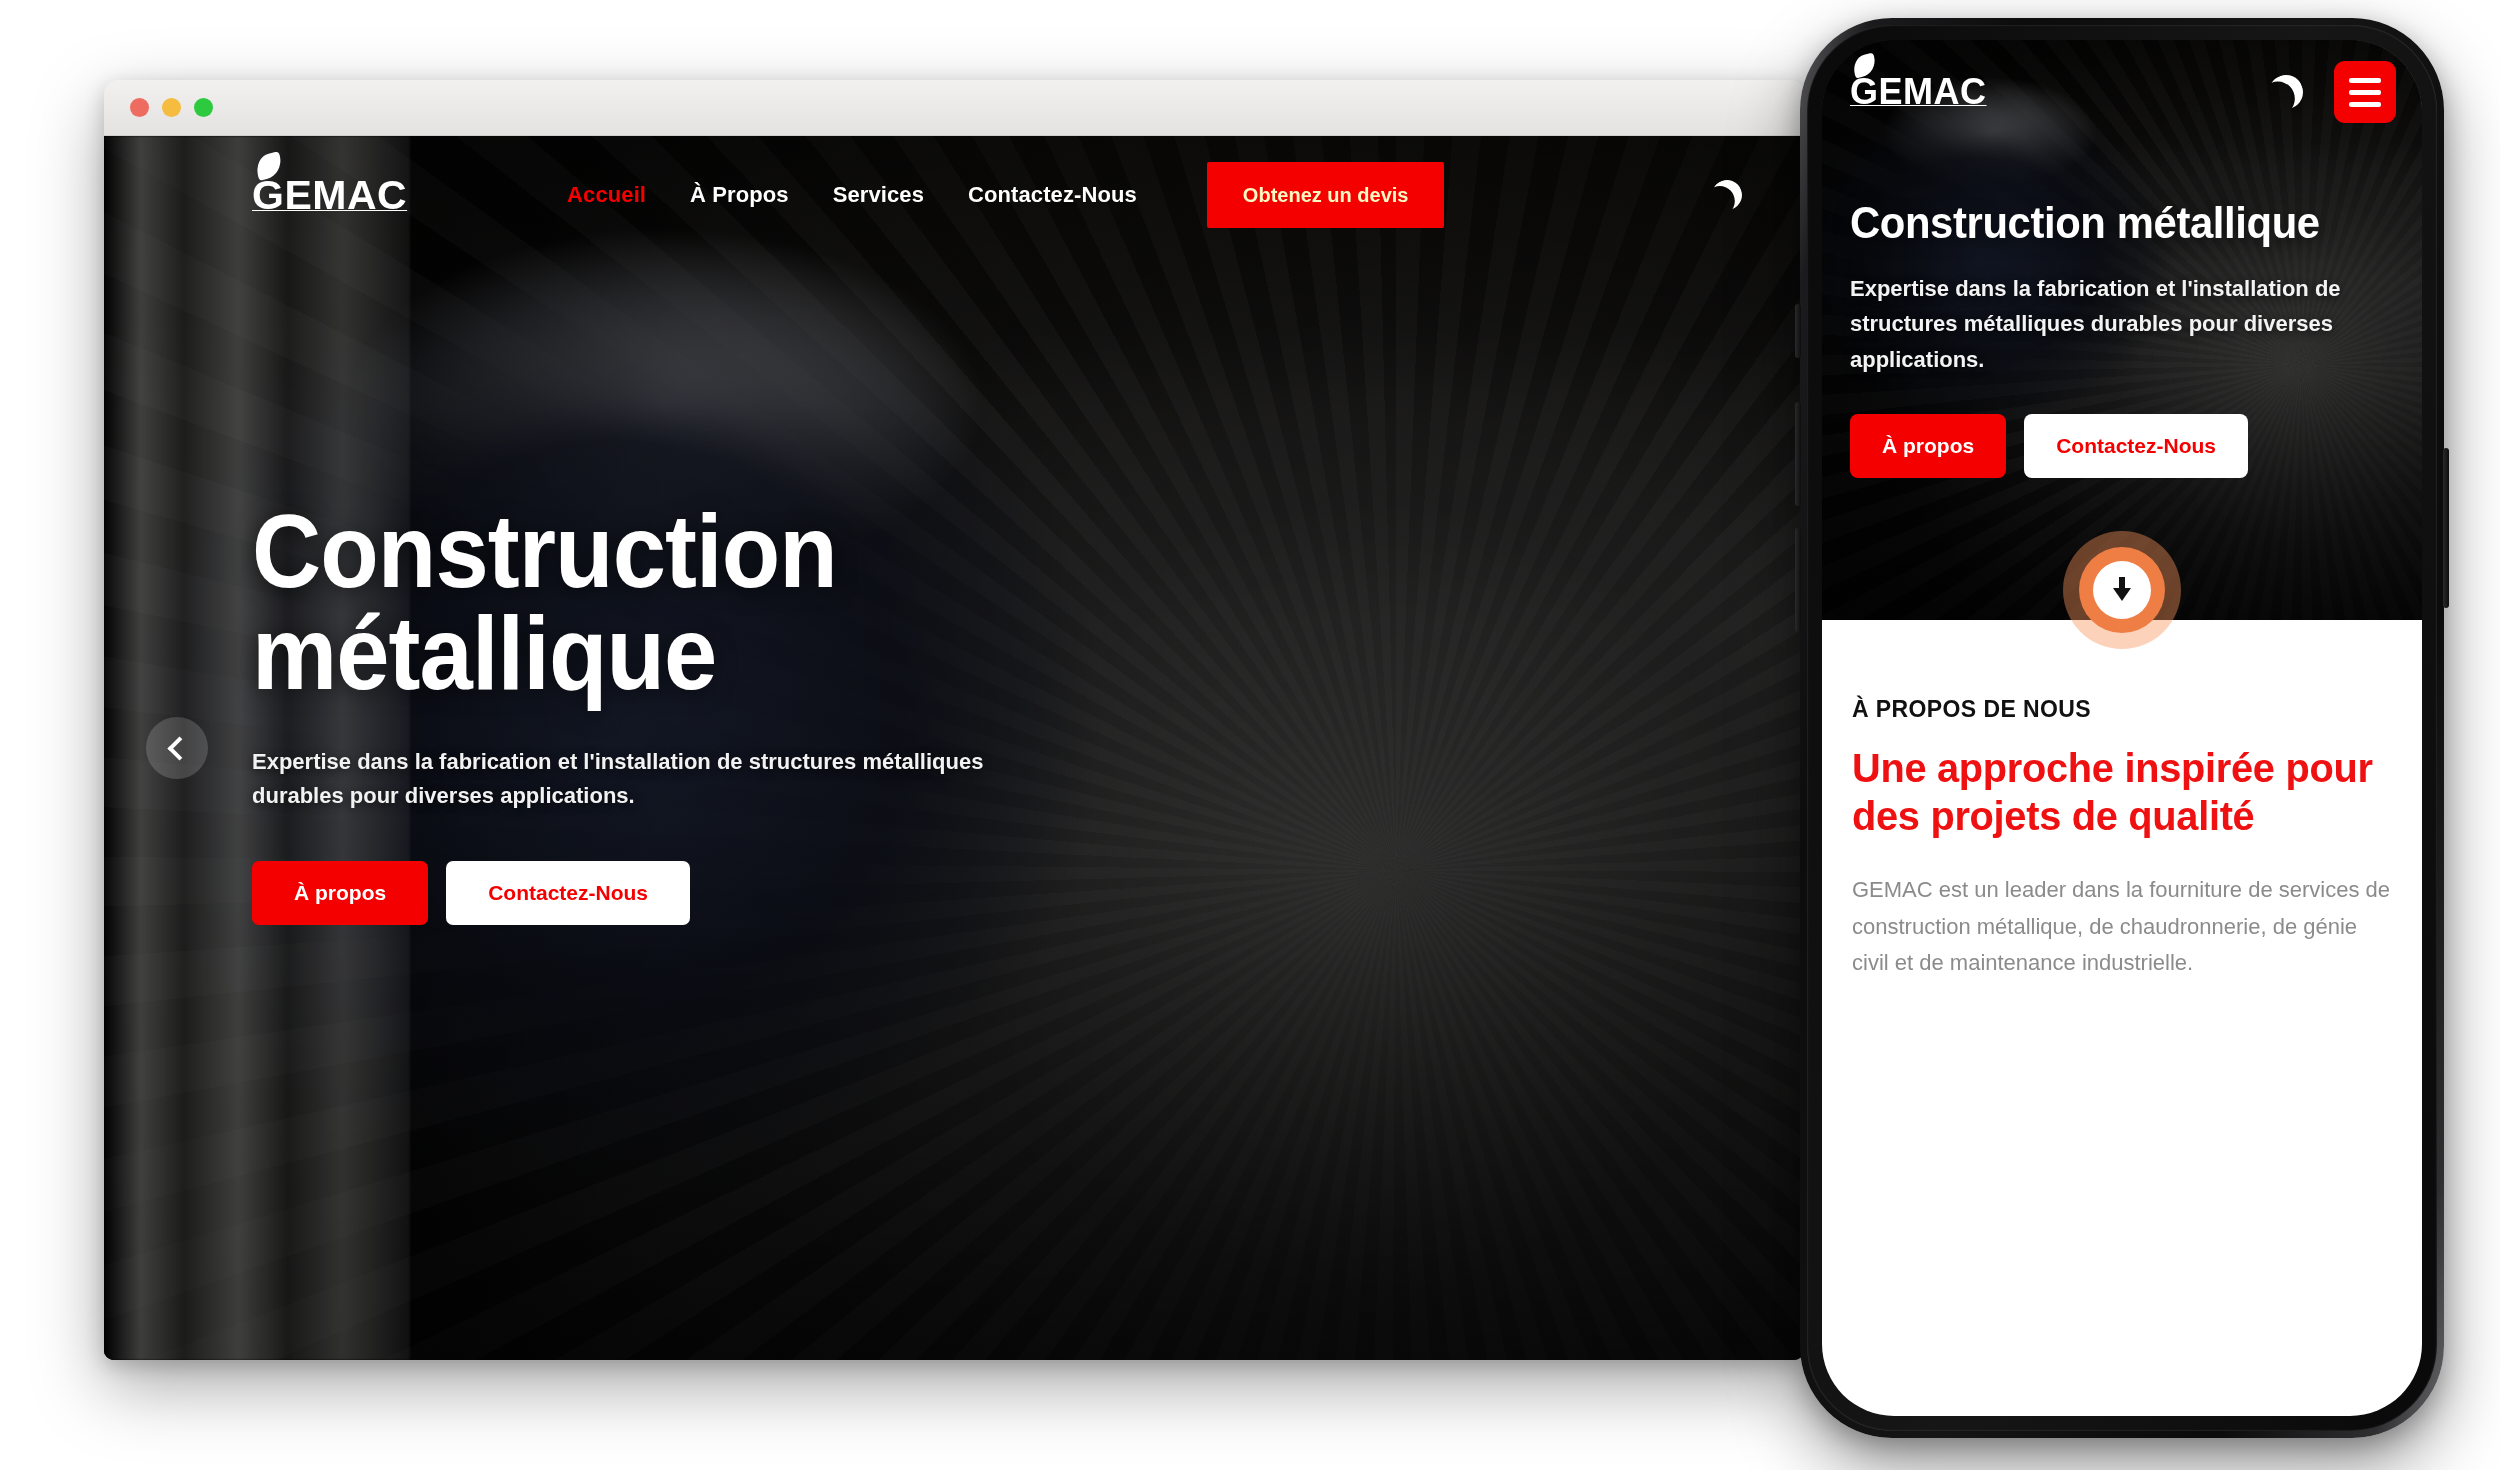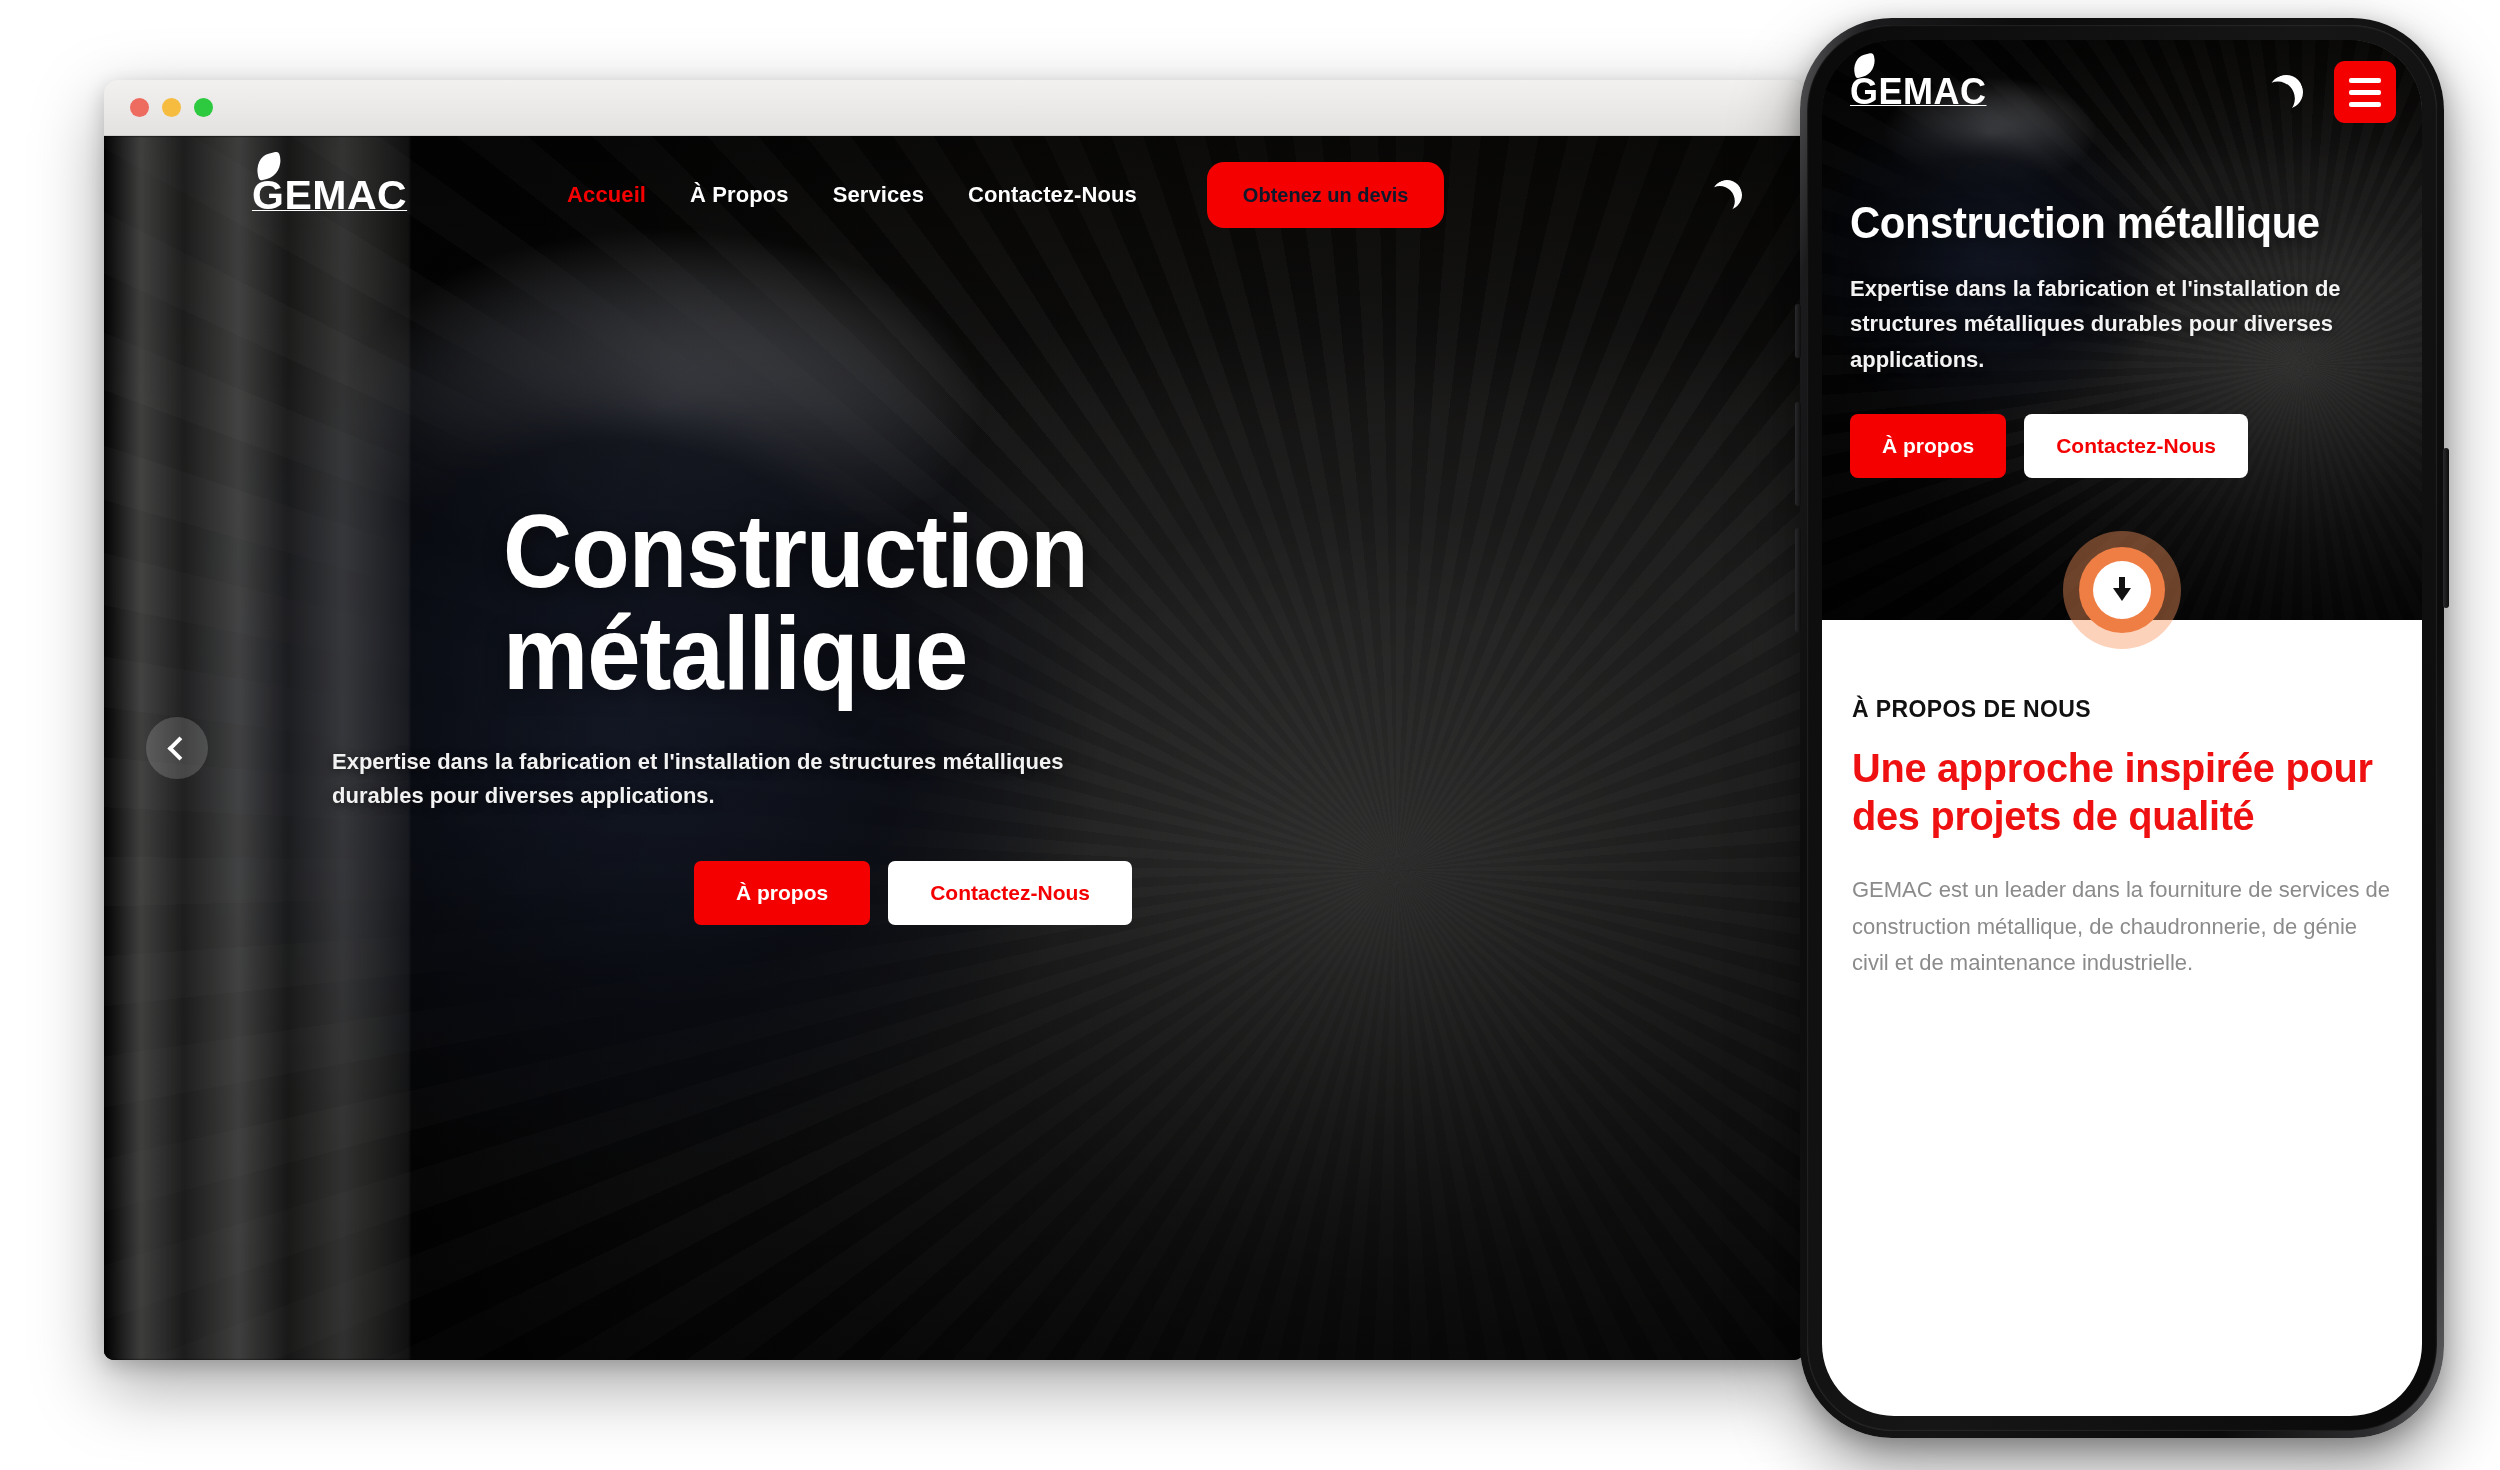--- a/index.html
+++ b/index.html
@@ -100,22 +100,22 @@
     margin-left:160px;
   }
   #nav-links a{
     color:#ffffff; text-decoration:none;
     font-size:22px; font-weight:700; letter-spacing:.1px;
     white-space:nowrap;
   }
   #nav-links a.active{ color:#f40000; }
   #quote-btn{
     margin-left:70px;
-    background:#f40000; color:#0f172a;
-    border:none; border-radius:17px;
+    background:#f40000; color:#fef9c3;
+    border:none; border-radius:2px;
     padding:0 36px; height:66px;
     font-family:inherit;
     font-size:20px; font-weight:700;
     cursor:pointer; white-space:nowrap;
   }
   #theme-toggle-desktop{
     margin-left:auto;
     width:46px; height:46px;
     display:flex; align-items:center; justify-content:center;
     cursor:pointer;
@@ -125,21 +125,20 @@
     box-shadow:inset -9px 3px 0 0 #ffffff;
     transform:rotate(-22deg);
   }
 
   
   #hero{
     position:absolute; z-index:5;
     left:148px; top:0; bottom:0; width:880px;
     display:flex; flex-direction:column; justify-content:center;
     padding-bottom:70px;
-    align-items:flex-end;
   }
   #hero-title{
     color:#fff;
     font-size:103px; line-height:.99;
     font-weight:700; letter-spacing:-1px;
     transform:scaleX(.93); transform-origin:left center;
     text-shadow:0 3px 22px rgba(0,0,0,.55);
   }
   #hero-sub{
     margin-top:40px;

